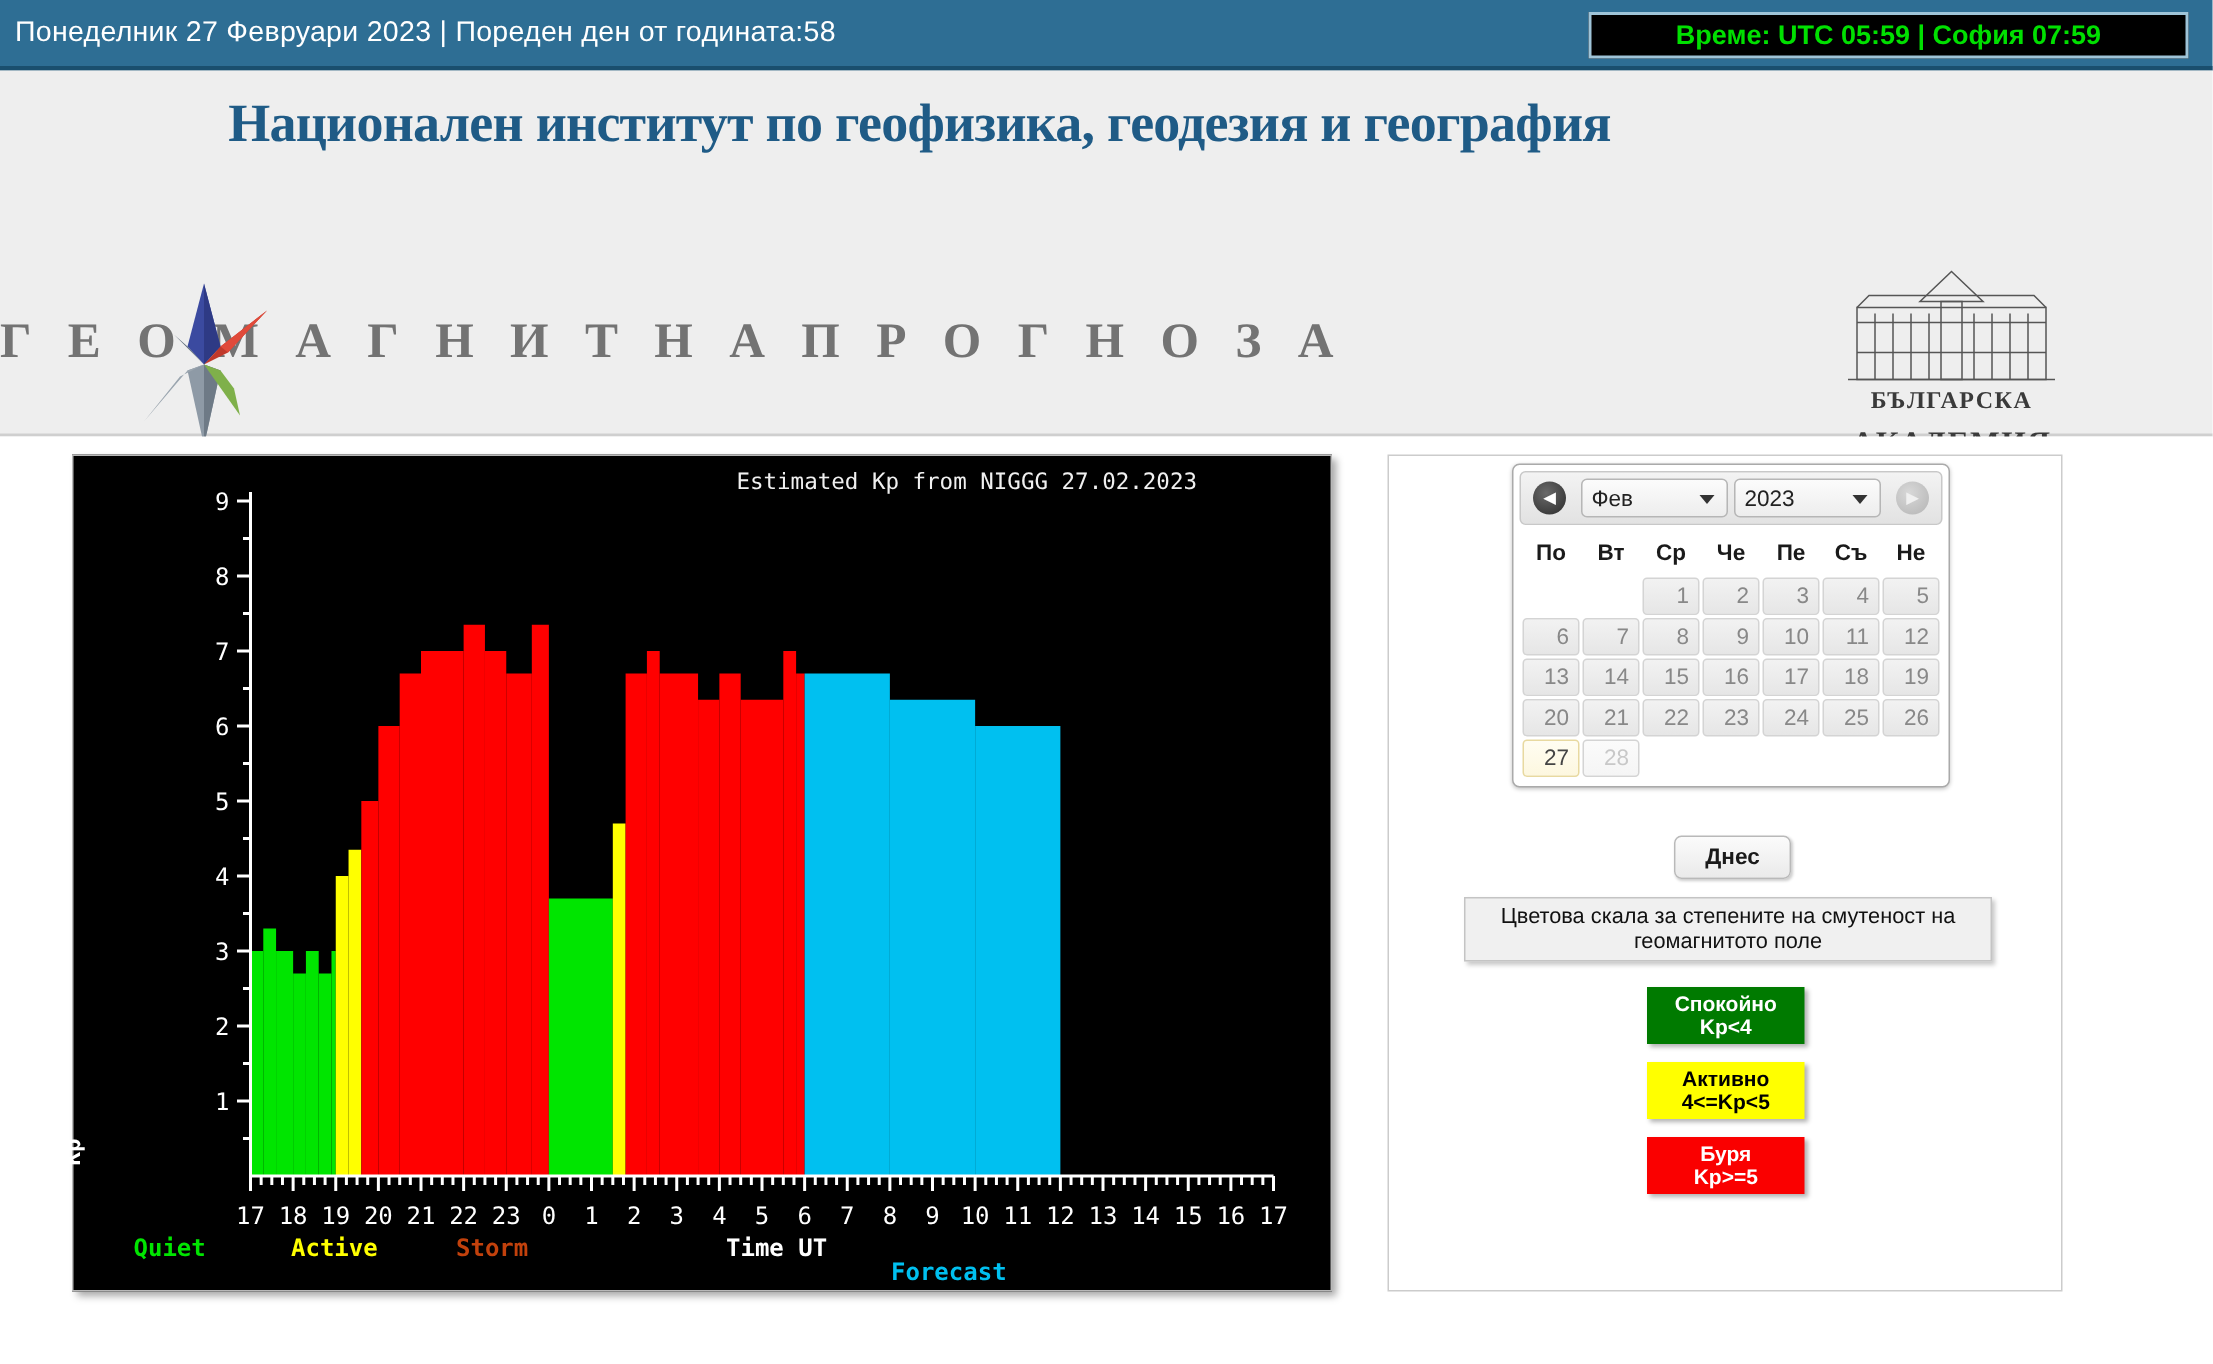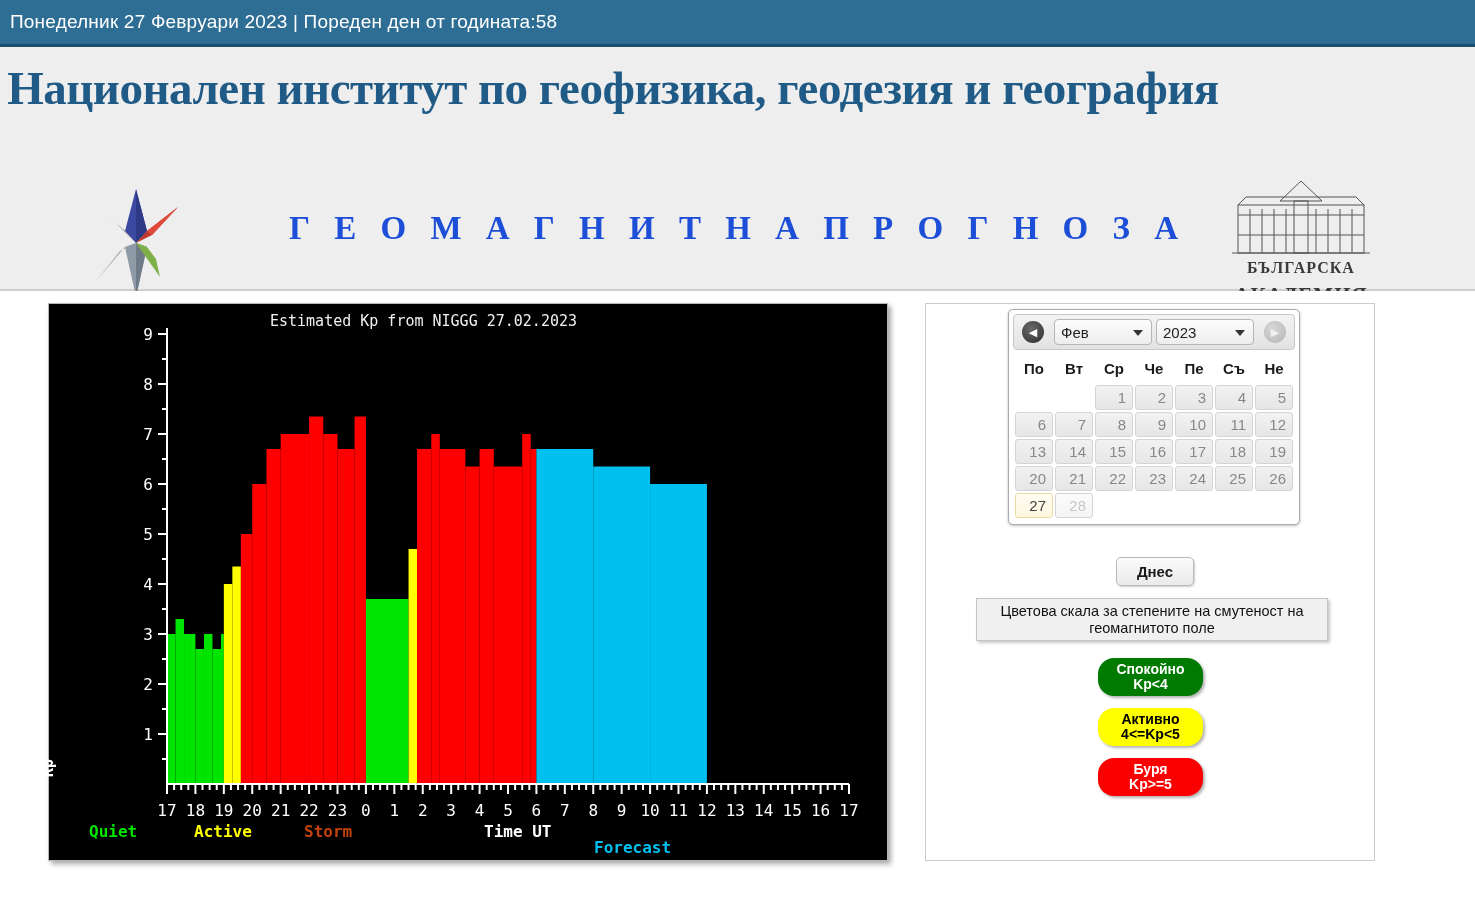--- a/index.html
+++ b/index.html
@@ -45,28 +45,27 @@
     width: 1475px; height: 244px;
     background: #eeeeee;
     border-bottom: 2px solid #cfcfcf;
   }
   .inst-title {
     position: absolute; left: 0; top: 14px; width: 1226px;
     text-align: center;
     color: #1f5b86;
     font-family: "Liberation Serif", serif;
     font-weight: bold;
-    font-size: 47px;
+    font-size: 36px;
     letter-spacing: -0.5px;
     white-space: nowrap;
   }
   .forecast-title {
     position: absolute; left: 0; top: 163px; width: 1475px;
-    text-align: center;
-    color: #1d4ed8;
+    color: #737373;
     font-family: "Liberation Serif", serif;
     font-weight: bold;
     font-size: 33px;
     letter-spacing: 8px;
     white-space: nowrap;
   }
   
   .logo-niggg { position: absolute; left: 90px; top: 138px; width: 92px; height: 116px; }
   
   .logo-bas { position: absolute; left: 1210px; top: 128px; width: 182px; height: 152px; }
@@ -82,21 +81,21 @@
   
   .chart-panel {
     position: absolute; left: 48px; top: 12px;
     width: 840px; height: 558px;
     background: #000000;
     border: 1px solid #b8b8b8;
     box-shadow: 3px 3px 5px rgba(0,0,0,.35);
   }
   .plot-title {
     position: absolute; left: 0; top: 8px; width: 749px;
-    text-align: center; color: #f0f0f0;
+    text-align: right; color: #f0f0f0;
     font-family: "DejaVu Sans Mono", monospace; font-size: 15px;
     white-space: nowrap;
   }
   .ylabel {
     position: absolute; left: 8px; top: 455px;
     color: #ffffff; font-family: "DejaVu Sans Mono", monospace;
     font-size: 15px; font-weight: bold;
     transform: rotate(-90deg); transform-origin: left bottom;
     white-space: nowrap;
   }
@@ -193,31 +192,33 @@
     padding: 4px 6px; line-height: 1.15;
   }
 
   
   .chip {
     position: absolute; left: 172px;
     width: 105px; height: 38px;
     display: flex; flex-direction: column; align-items: center; justify-content: center;
     font-size: 14px; font-weight: bold; line-height: 1.08;
     box-shadow: 2px 2px 3px rgba(0,0,0,.3);
-    border-radius: 16px;
   }
   .chip.quiet  { top: 354px; background: #007a00; color: #ffffff; }
   .chip.active { top: 404px; background: #ffff00; color: #000000; }
   .chip.storm  { top: 454px; background: #fa0000; color: #ffffff; }
 </style>
 </head>
 <body>
 
 <div class="topbar">
   <div class="topbar-date">Понеделник 27 Февруари 2023 | Пореден ден от годината:58</div>
+  <div class="topbar-clock">
+    <div class="topbar-clock-text">Време: UTC 05:59 | София 07:59</div>
+  </div>
 </div>
 
 <div class="header">
   <div class="inst-title">Национален институт по геофизика, геодезия и география</div>
   <div class="forecast-title">Г Е О М А Г Н И Т Н А   П Р О Г Н О З А</div>
 
   <div class="logo-niggg">
     <svg width="92" height="116" viewBox="0 0 92 116">
       <polygon points="46,4 57,46 46,58 35,46" fill="#3b4aa0"></polygon>
       <polygon points="46,4 57,46 46,58" fill="#2e3a85"></polygon>

